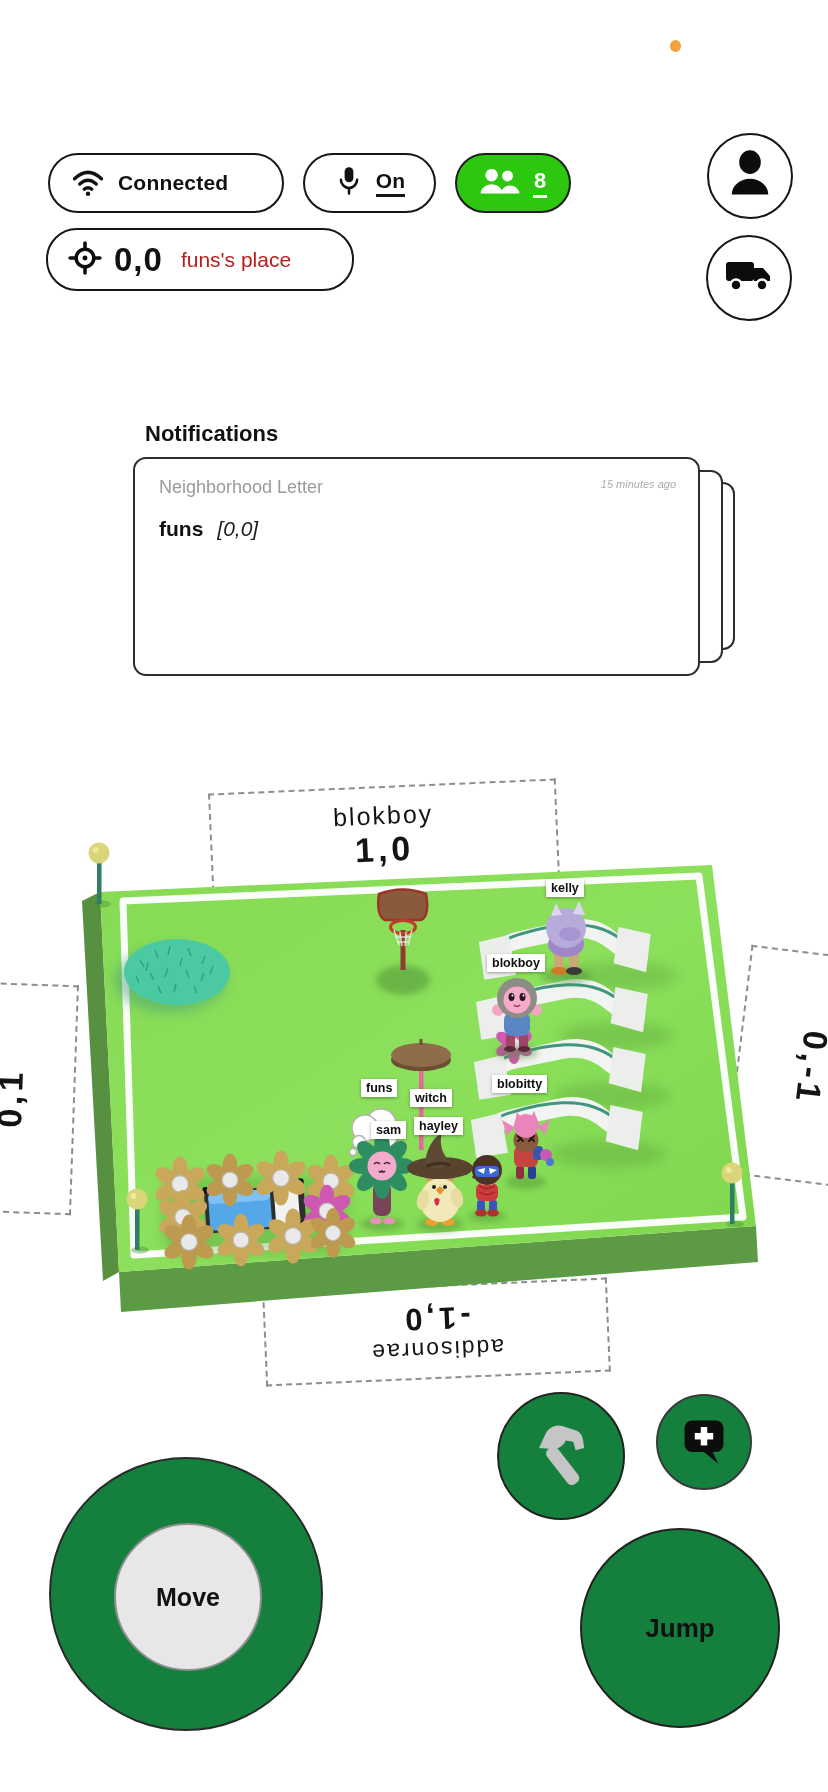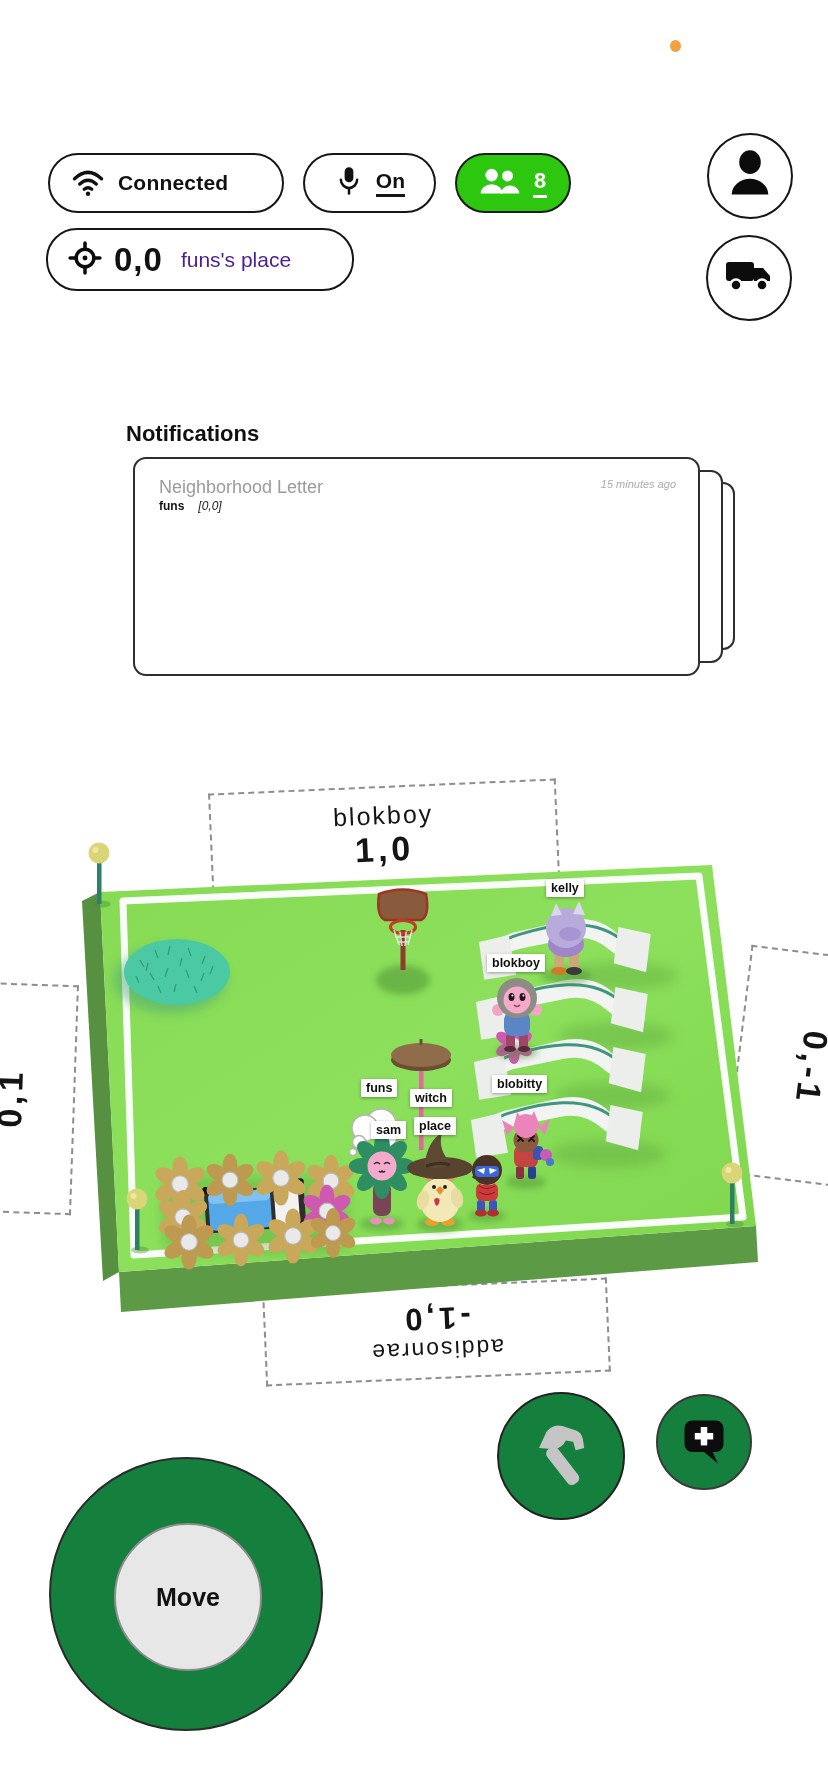--- a/index.html
+++ b/index.html
@@ -14,40 +14,40 @@
     position:absolute; height:60px; border:2px solid #161616; border-radius:31px;
     background:#fff; display:flex; align-items:center; padding:0 20px; gap:12px; box-sizing:border-box;
   }
   .pill-label { font-size:21px; font-weight:bold; letter-spacing:.2px; }
   .pill-connected { left:48px; top:125px; width:236px; }
   .pill-mic { left:303px; top:125px; width:133px; justify-content:center; }
   .underline-dark { border-bottom:3px solid #161616; padding-bottom:1px; }
   .pill-players { left:455px; top:125px; width:116px; border-color:#1c1c1c; justify-content:center; gap:12px; }
   .pill-location { left:46px; top:200px; width:308px; height:63px; gap:12px; }
   .loc-coords { font-size:33px; font-weight:bold; letter-spacing:1px; }
-  .loc-place { font-size:21px; margin-left:6px; color:#4c1d95; }
+  .loc-place { font-size:21px; margin-left:6px; color:#b91c1c; }
   .count-num { font-size:22px; font-weight:bold; color:#fff; border-bottom:3px solid #fff; padding:0 1px 1px; }
   .round-btn {
     position:absolute; width:86px; height:86px; border-radius:50%;
     border:2px solid #161616; background:#fff; display:flex; align-items:center; justify-content:center; box-sizing:border-box;
   }
   .btn-profile { left:707px; top:105px; }
   .btn-truck { left:706px; top:207px; }
   
-  .notif-title { position:absolute; left:126px; top:393px; font-size:22px; font-weight:bold; }
+  .notif-title { position:absolute; left:145px; top:393px; font-size:22px; font-weight:bold; }
   .notif-back { position:absolute; background:#fff; border:2px solid #2e2e2e; border-radius:12px; box-sizing:border-box; }
   .notif-back1 { left:160px; top:442px; width:563px; height:193px; }
   .notif-back2 { left:172px; top:454px; width:563px; height:168px; }
   .notif-card {
     position:absolute; left:133px; top:429px; width:567px; height:219px;
     background:#fff; border:2px solid #2e2e2e; border-radius:13px; box-sizing:border-box;text-align:center;
   }
   .notif-cat { position:absolute; left:24px; top:18px; font-size:18px; color:#9b9b9b; }
   .notif-time { position:absolute; right:22px; top:19px; font-size:11px; font-style:italic; color:#ababab; }
-  .notif-author-row { position:absolute; left:24px; top:40px; font-size:12px; }
+  .notif-author-row { position:absolute; left:24px; top:58px; font-size:21px; }
   .notif-author { font-weight:bold; }
   .notif-author-coords { font-style:italic; margin-left:14px; color:#1d1d1d; }
   .notif-msg { position:absolute; left:24px; top:122px; font-size:25px; color:#0e0e0e; }
   
   .scene { position:absolute; left:0; top:0; width:828px; height:1792px; }
   .scene svg.world { position:absolute; left:0; top:0; z-index:2; }
   .sign {
     position:absolute; background:#fff; border:2px dashed #8d8d8d; box-sizing:border-box;
     display:flex; flex-direction:column; align-items:center; justify-content:center; z-index:1; color:#141414;
   }
@@ -431,21 +431,21 @@
         <circle cx="0" cy="-56" r="12" fill="#ec84bc"></circle>
       </g>
     </svg>
 
     <div class="tag" style="left:546px; top:851px;">kelly</div>
     <div class="tag" style="left:487px; top:926px;">blokboy</div>
     <div class="tag" style="left:492px; top:1047px;">blobitty</div>
     <div class="tag" style="left:361px; top:1051px;">funs</div>
     <div class="tag" style="left:410px; top:1061px;">witch</div>
     <div class="tag" style="left:371px; top:1093px;">sam</div>
-    <div class="tag" style="left:414px; top:1089px;">place</div>
+    <div class="tag" style="left:414px; top:1089px;">hayley</div>
   </div>
 
   <div class="ctl-circle btn-hammer">
     <span>
       <svg width="78" height="78" viewBox="0 0 64 64">
         <g fill="#c5c5c5">
           <rect x="28" y="24" width="11" height="36" rx="4.5" transform="rotate(-38 33 42)"></rect>
           <path d="M14 27 L20 14 Q25 7 33 9 L45 13 Q49 15 50 20 L51 27 L44 29 L42 22 L36 21 Q33 27 27 28 Z"></path>
         </g>
       </svg>
@@ -461,15 +461,18 @@
       </svg>
     </span>
   </div>
 
   <div class="ctl-circle joy-outer">
     <div class="joy-inner">
       <span class="joy-label">Move</span>
     </div>
   </div>
 
+  <div class="ctl-circle btn-jump">
+    <span class="jump-label">Jump</span>
+  </div>
 
   <div class="home-bar"></div>
 </div>
 
 </body></html>

